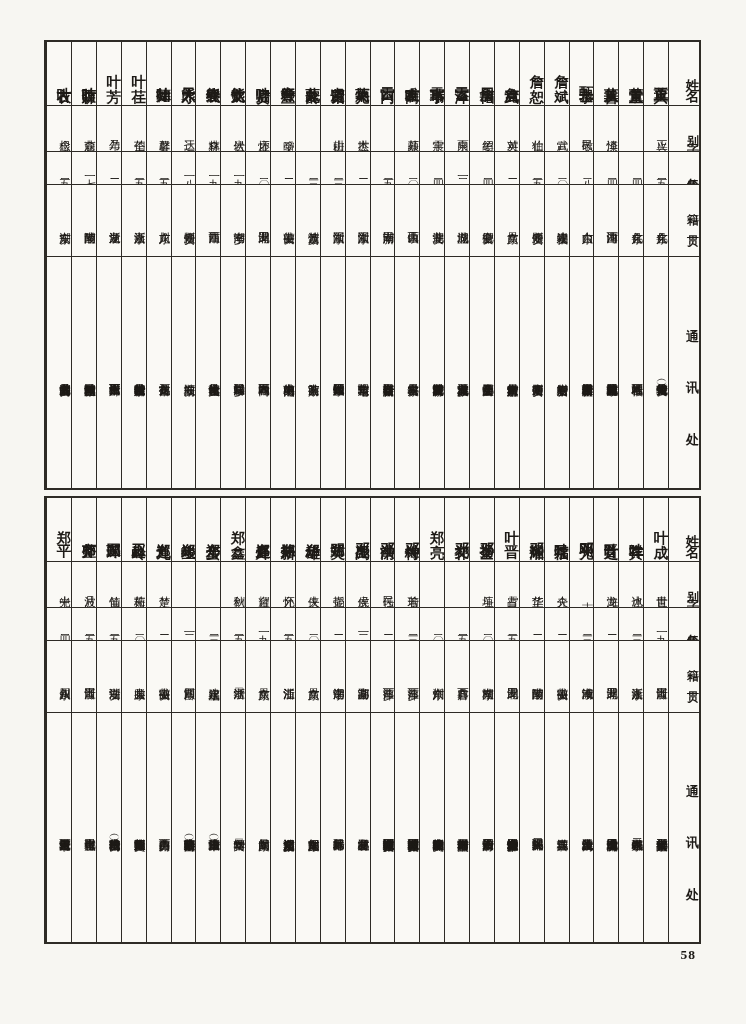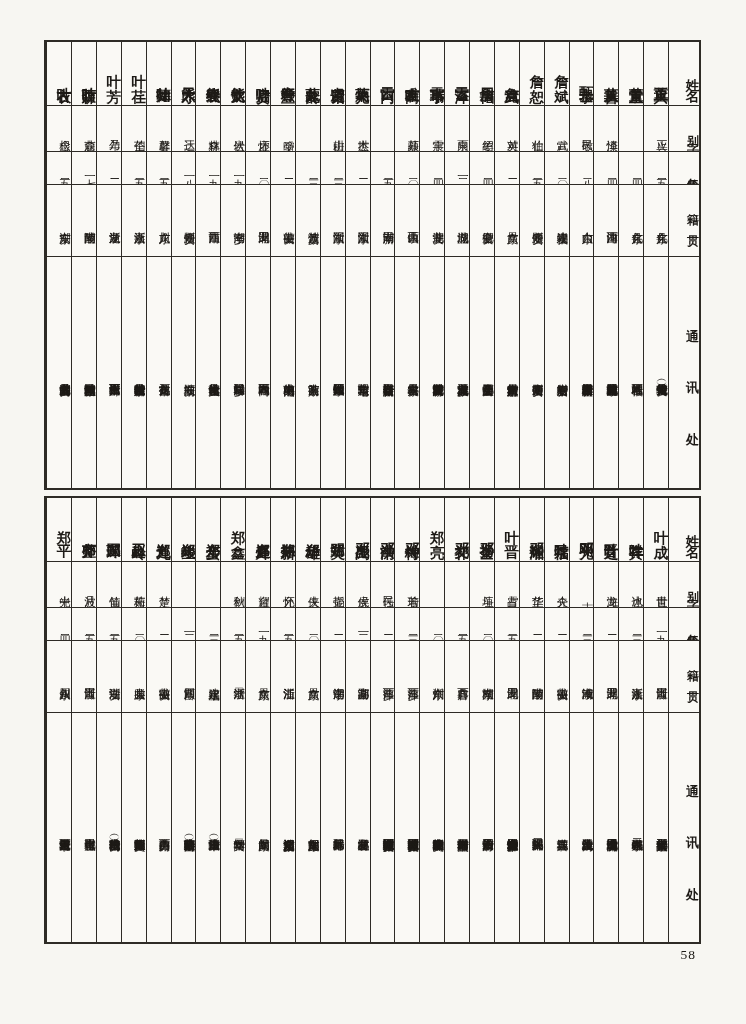--- a/index.html
+++ b/index.html
@@ -56,20 +56,21 @@
   .header-col .c-name{font-size:13.5px;letter-spacing:11px;padding-top:9px;}
   .header-col .c-zi{font-size:12px;letter-spacing:7px;padding-top:6px;}
   .header-col .c-age{font-size:11.5px;letter-spacing:1px;}
   .header-col .c-native{font-size:12px;letter-spacing:22px;padding-top:10px;}
   .header-col .c-addr{font-size:13px;letter-spacing:52px;padding-top:46px;}
   .page-number{
     position:absolute;
     right:50px;top:947px;
     font-size:13.5px;
     letter-spacing:1px;
+    font-weight:bold;
   }
 </style>
 </head>
 <body>
 
 <div class="page">
   <div class="tables">
 
     <div class="dir-table top">
       <div class="col header-col">

